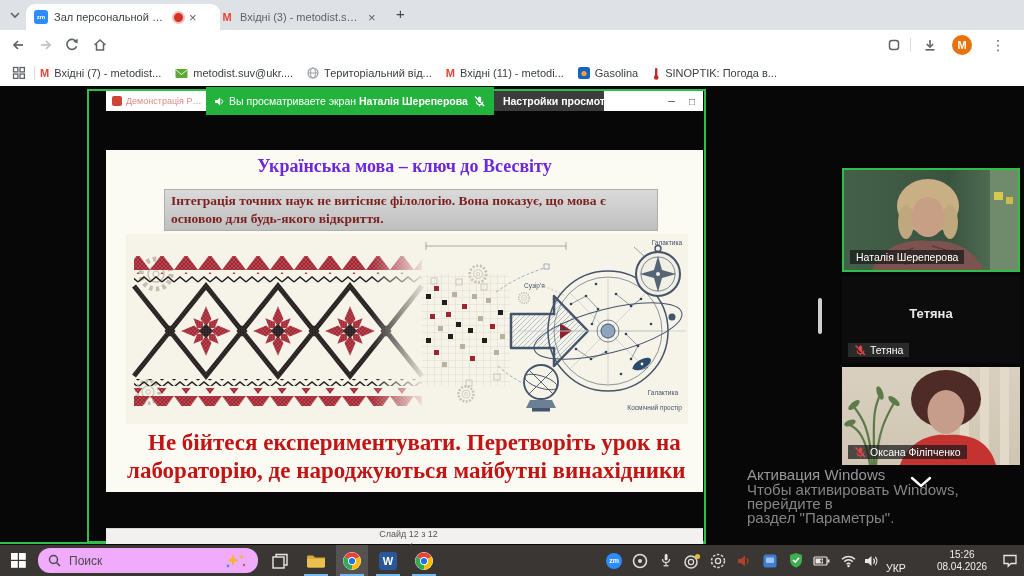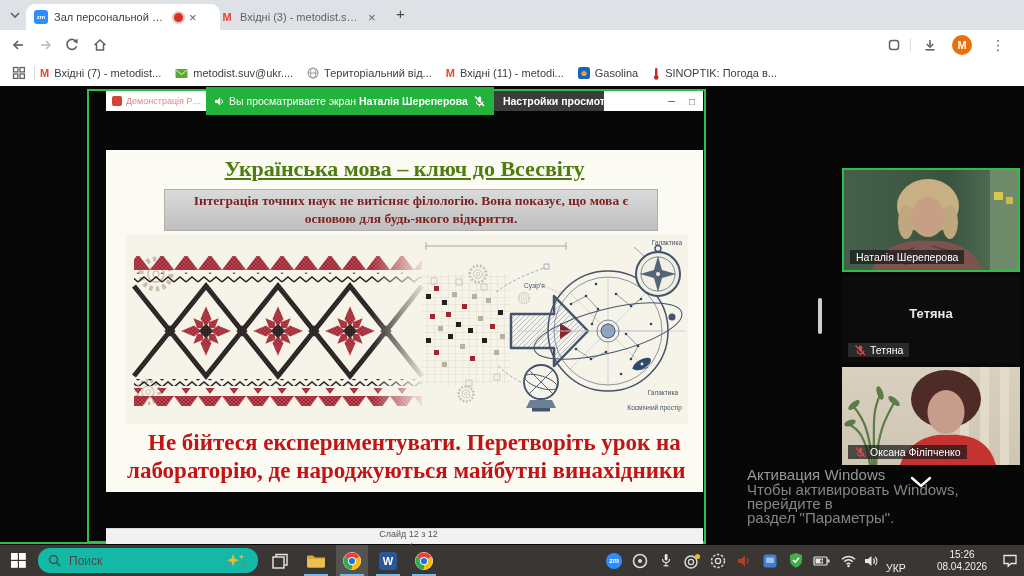--- a/index.html
+++ b/index.html
@@ -26,39 +26,39 @@
   .bm{display:flex;align-items:center;margin-left:14px;font-size:11px;color:#3c4043;}
   .bm .bmi{margin-right:5px;display:flex;}
   
   #meeting{position:absolute;left:0;top:86px;width:1024px;height:459px;background:#070707;}
   #shareframe{position:absolute;left:87px;top:3px;width:619px;height:454px;border:2px solid #2fbe4a;box-sizing:border-box;}
   #greenline{position:absolute;left:0;top:456px;width:706px;height:2px;background:#2fbe4a;}
   #sharetitle{position:absolute;left:106px;top:5px;width:597px;height:20px;background:#fff;display:flex;align-items:center;font-size:10px;}
   #sharebadge{height:28px;background:#23b23c;color:#fff;display:flex;align-items:center;padding:0 8px;font-size:10.5px;}
   #viewsettings{height:20px;background:#3c3c3c;color:#fff;display:flex;align-items:center;padding:0 9px;font-size:10.5px;font-weight:bold;white-space:nowrap;overflow:hidden;max-width:92px;}
   #slide{position:absolute;left:106px;top:64px;width:597px;height:342px;background:#fbfaf3;overflow:hidden;}
-  #slide-title{position:absolute;left:0;top:6px;width:100%;text-align:center;font-size:22px;font-weight:bold;color:#4d7c0f;text-decoration:underline;}
+  #slide-title{position:absolute;left:0;top:6px;width:100%;text-align:center;font-size:18px;font-weight:bold;color:#6d28d9;}
   #slide-sub{position:absolute;left:58px;top:39px;width:480px;background:linear-gradient(#dadada,#bfbfbf);
-    border:1px solid #aeaeae;text-align:center;font-size:13.5px;font-weight:bold;color:#7c1f1f;padding:2px 6px;line-height:1.35;}
+    border:1px solid #aeaeae;text-align:left;font-size:13.5px;font-weight:bold;color:#7c1f1f;padding:2px 6px;line-height:1.35;}
   .slide-red{position:absolute;font-size:23px;font-weight:bold;color:#c11414;white-space:nowrap;}
   #pptfooter{position:absolute;left:106px;top:442px;width:597px;height:15px;background:#f2f1f0;border-top:1px solid #d8d8d8;
     display:flex;align-items:center;font-size:9px;color:#555;flex-direction:column;}
   .ppt-ic{color:#666;font-size:10px;margin-left:14px;}
   
   .tile{position:absolute;left:842px;width:178px;background:#000;overflow:hidden;}
   .tilelabel{position:absolute;left:6px;bottom:6px;background:rgba(25,25,25,.72);color:#fff;font-size:10.5px;
     padding:1px 6px;display:flex;align-items:center;white-space:nowrap;}
   .tilelabel svg{margin-right:4px;}
   #watermark{position:absolute;left:747px;top:380px;color:#8f8f8f;}
   #wm-title{font-size:15px;color:#979797;}
   .wm-line{font-size:15px;color:#858585;line-height:14px;}
   #vscroll{position:absolute;left:818px;top:212px;width:4px;height:36px;background:#cfcfcf;border-radius:2px;}
   
   #taskbar{position:absolute;left:0;top:545px;width:1024px;height:31px;background:#3a3633;}
-  #tsearch{position:absolute;left:38px;top:3px;width:220px;height:25px;background:#14b8a6;border-radius:12px;
+  #tsearch{position:absolute;left:38px;top:3px;width:220px;height:25px;background:#f0abfc;border-radius:12px;
     display:flex;align-items:center;padding:0 10px;box-sizing:border-box;}
   #tsearch span{font-size:12px;color:#4a4a4a;margin-left:8px;flex:1;}
   .tbslot{position:absolute;top:0;width:32px;height:31px;display:flex;align-items:center;justify-content:center;}
   .underline{position:absolute;bottom:0;left:4px;width:24px;height:2px;background:#76b9ed;}
   .tray{position:absolute;top:0;height:31px;display:flex;align-items:center;justify-content:center;width:24px;}
   #clock{position:absolute;left:930px;top:4px;width:64px;text-align:center;color:#f0f0f0;font-size:10px;line-height:12px;}
   #lang{position:absolute;left:886px;top:0;height:45px;display:flex;align-items:center;color:#f0f0f0;font-size:10.5px;}
 </style>
 </head>
 <body>

